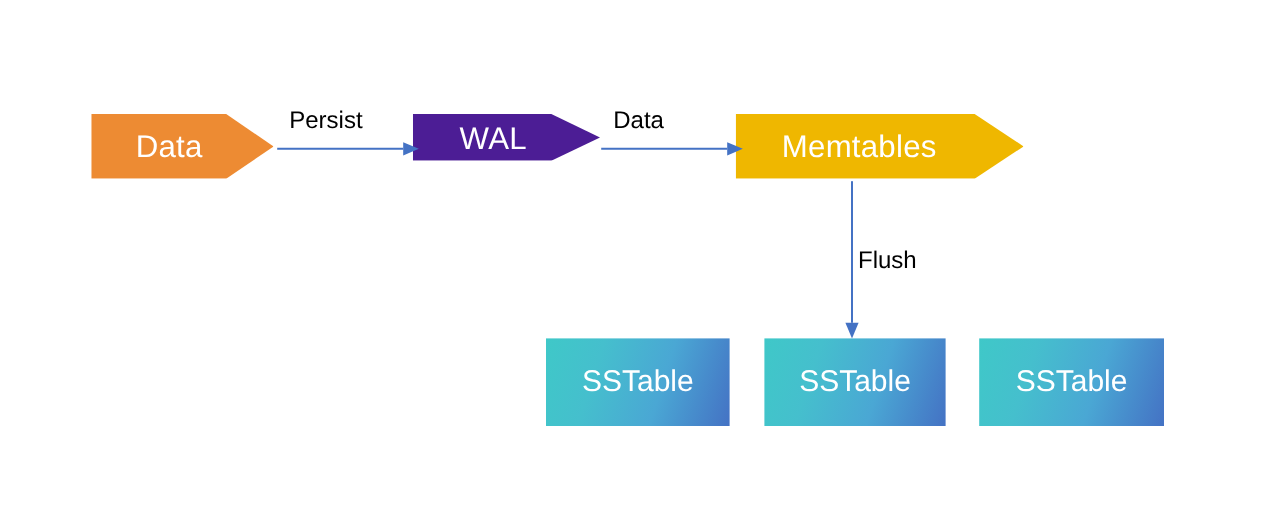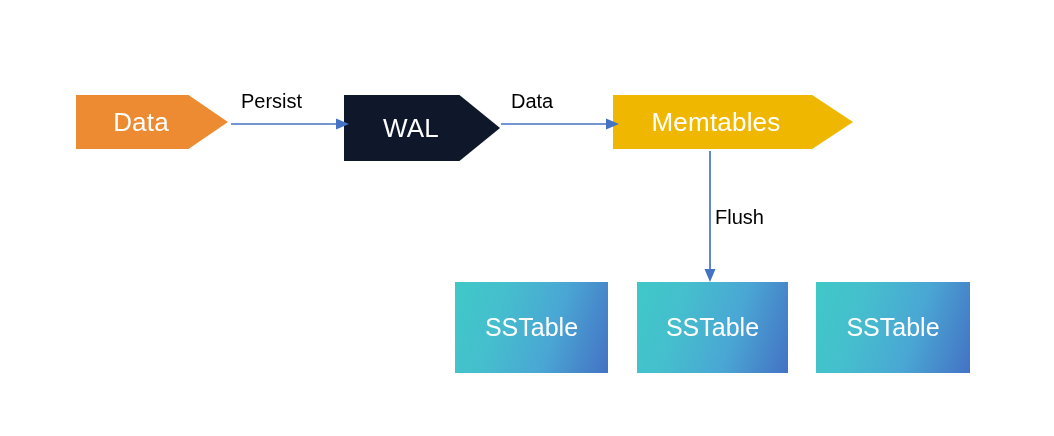--- a/index.html
+++ b/index.html
@@ -39,36 +39,36 @@
     text-align: center;
     padding-right: 22px;
   }
 
   .node-data {
     left: 76px;  top: 95px;  width: 152px; height: 54px;
     background: #ED8B33;
     clip-path: polygon(0 0, 74% 0, 100% 50%, 74% 100%, 0 100%);
   }
   .node-wal {
-    left: 344px; top: 95px;  width: 156px; height: 66px;
-    background: #0f172a;
+    left: 344px; top: 95px;  width: 156px; height: 39px;
+    background: #4c1d95;
     clip-path: polygon(0 0, 74% 0, 100% 50%, 74% 100%, 0 100%);
   }
   .node-memtables {
     left: 613px; top: 95px;  width: 240px; height: 54px;
     background: #EFB700;
     clip-path: polygon(0 0, 83% 0, 100% 50%, 83% 100%, 0 100%);
   }
   .node-memtables .node-label { padding-right: 34px; }
 
   
   .sstable {
     position: absolute;
     top: 282px;
-    height: 91px;
+    height: 73px;
     display: flex;
     align-items: center;
     justify-content: center;
     color: #ffffff;
     font-size: 25px;
     line-height: 1;
     white-space: nowrap;
     background: linear-gradient(108deg, #3FC8C8 0%, #45BFCD 28%, #4AA7D4 62%, #4472C4 100%);
     -webkit-font-smoothing: antialiased;
   }

